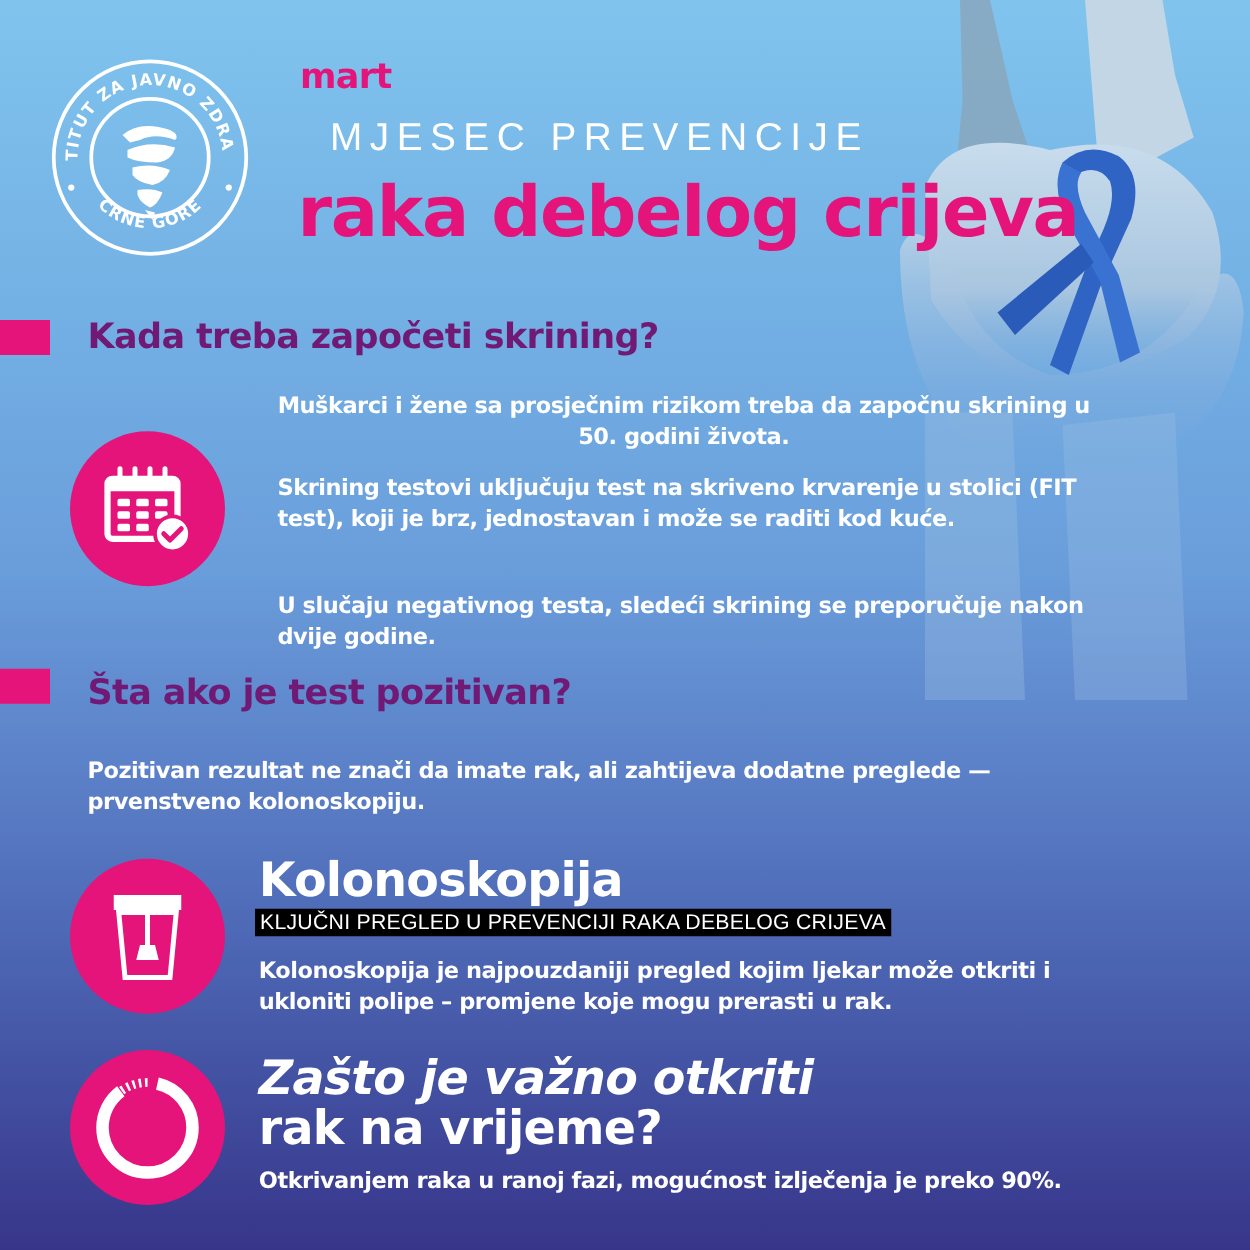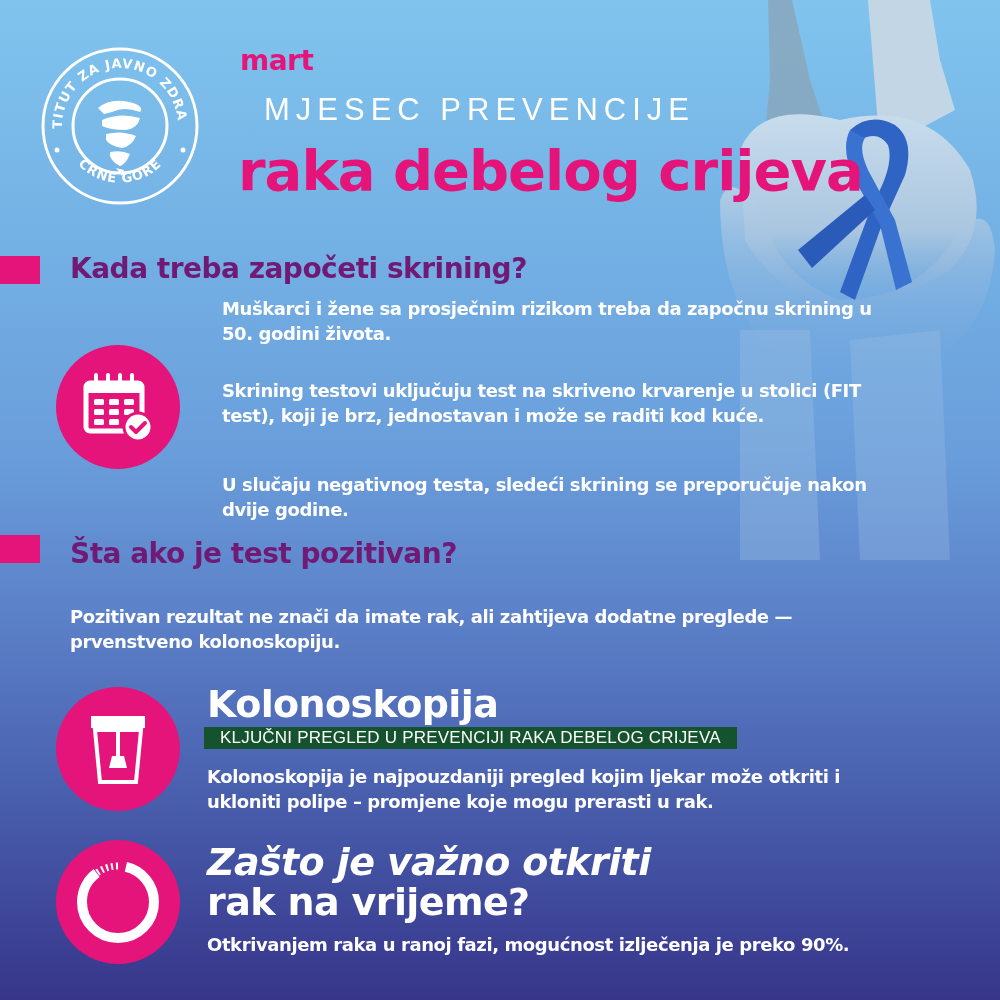--- a/index.html
+++ b/index.html
@@ -44,21 +44,21 @@
     position: absolute; width: 124px; height: 124px; border-radius: 50%;
     background: #e5147a;
     display: flex; align-items: center; justify-content: center;
   }
   .sub-title {
     position: absolute; left: 207px; font-size: 38px; font-weight: bold; color: #fff;
     letter-spacing: -0.6px; line-height: 40px;
   }
   .tag {
     position: absolute; left: 204px; top: 727px;
-    background: #14532d; color: #fff; padding: 1px 16px;
+    background: #000000; color: #fff; padding: 1px 4px;
     font-family: "Liberation Sans", sans-serif; font-size: 17px; font-weight: normal;
     white-space: nowrap; letter-spacing: 0.2px;
   }
 </style>
 </head>
 <body>
 
 <div class="hands">
   <svg width="300" height="560" viewBox="0 0 300 560">
     <defs>
@@ -135,21 +135,21 @@
     <rect x="14" y="40" width="10" height="6" rx="1.5" fill="#fff"></rect>
     <rect x="29" y="40" width="10" height="6" rx="1.5" fill="#fff"></rect>
     <rect x="44" y="40" width="10" height="6" rx="1.5" fill="#fff"></rect>
     <rect x="14" y="50" width="10" height="6" rx="1.5" fill="#fff"></rect>
     <rect x="29" y="50" width="10" height="6" rx="1.5" fill="#fff"></rect>
     <circle cx="58" cy="58" r="14" fill="#fff" stroke="#e5147a" stroke-width="3"></circle>
     <path d="M51 58 l5 5 l9 -9" fill="none" stroke="#e5147a" stroke-width="4" stroke-linecap="round" stroke-linejoin="round"></path>
   </svg>
 </div>
 
-<div class="para" style="left:222px; top:296px; width:650px;">Muškarci i žene sa prosječnim rizikom treba da započnu skrining u 50. godini života.</div>
+<div class="para" style="left:222px; top:312px; width:650px;text-align:center;">Muškarci i žene sa prosječnim rizikom treba da započnu skrining u 50. godini života.</div>
 <div class="para" style="left:222px; top:378px; width:680px;">Skrining testovi uključuju test na skriveno krvarenje u stolici (FIT test), koji je brz, jednostavan i može se raditi kod kuće.</div>
 <div class="para" style="left:222px; top:472px; width:650px;">U slučaju negativnog testa, sledeći skrining se preporučuje nakon dvije godine.</div>
 
 <div class="sec-marker" style="top:535px;"></div>
 <div class="sec-title" style="top:537px;">Šta ako je test pozitivan?</div>
 <div class="para" style="left:70px; top:604px; width:790px;">Pozitivan rezultat ne znači da imate rak, ali zahtijeva dodatne preglede — prvenstveno kolonoskopiju.</div>
 
 <div class="icon-circle" style="left:56px; top:687px;">
   <svg width="70" height="74" viewBox="0 0 70 74">
     <rect x="8" y="4" width="54" height="12" fill="#fff"></rect>

